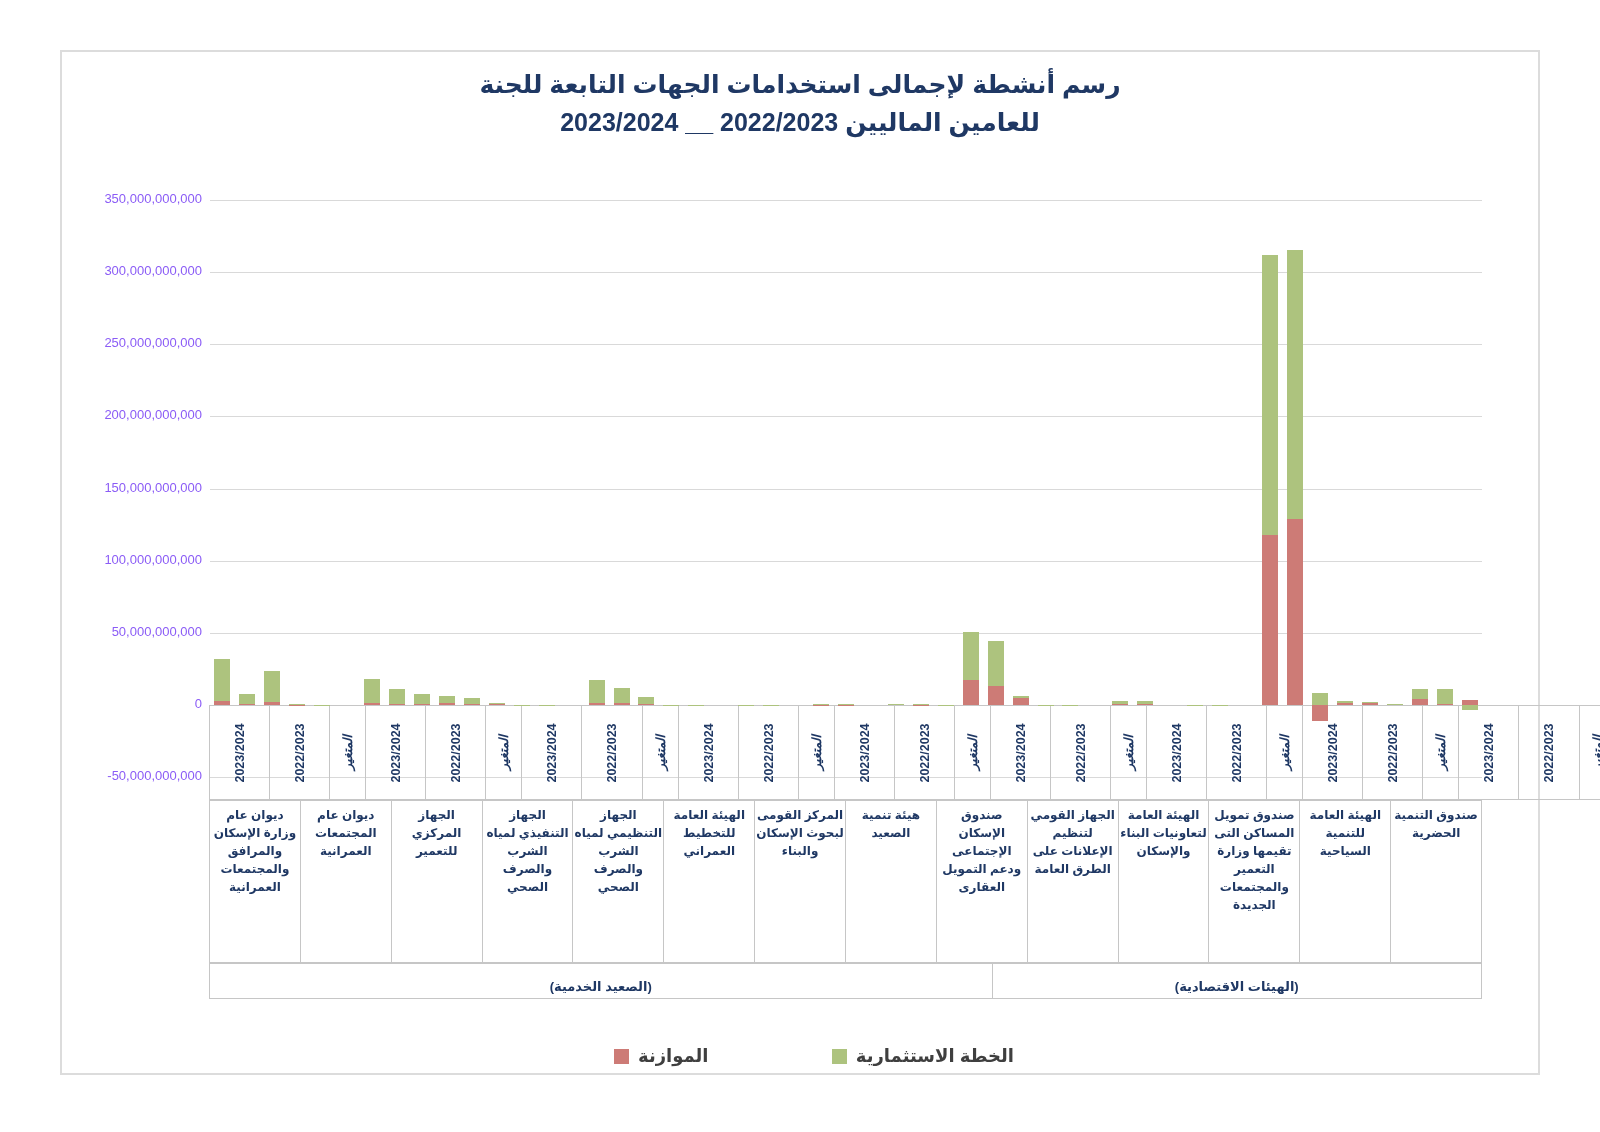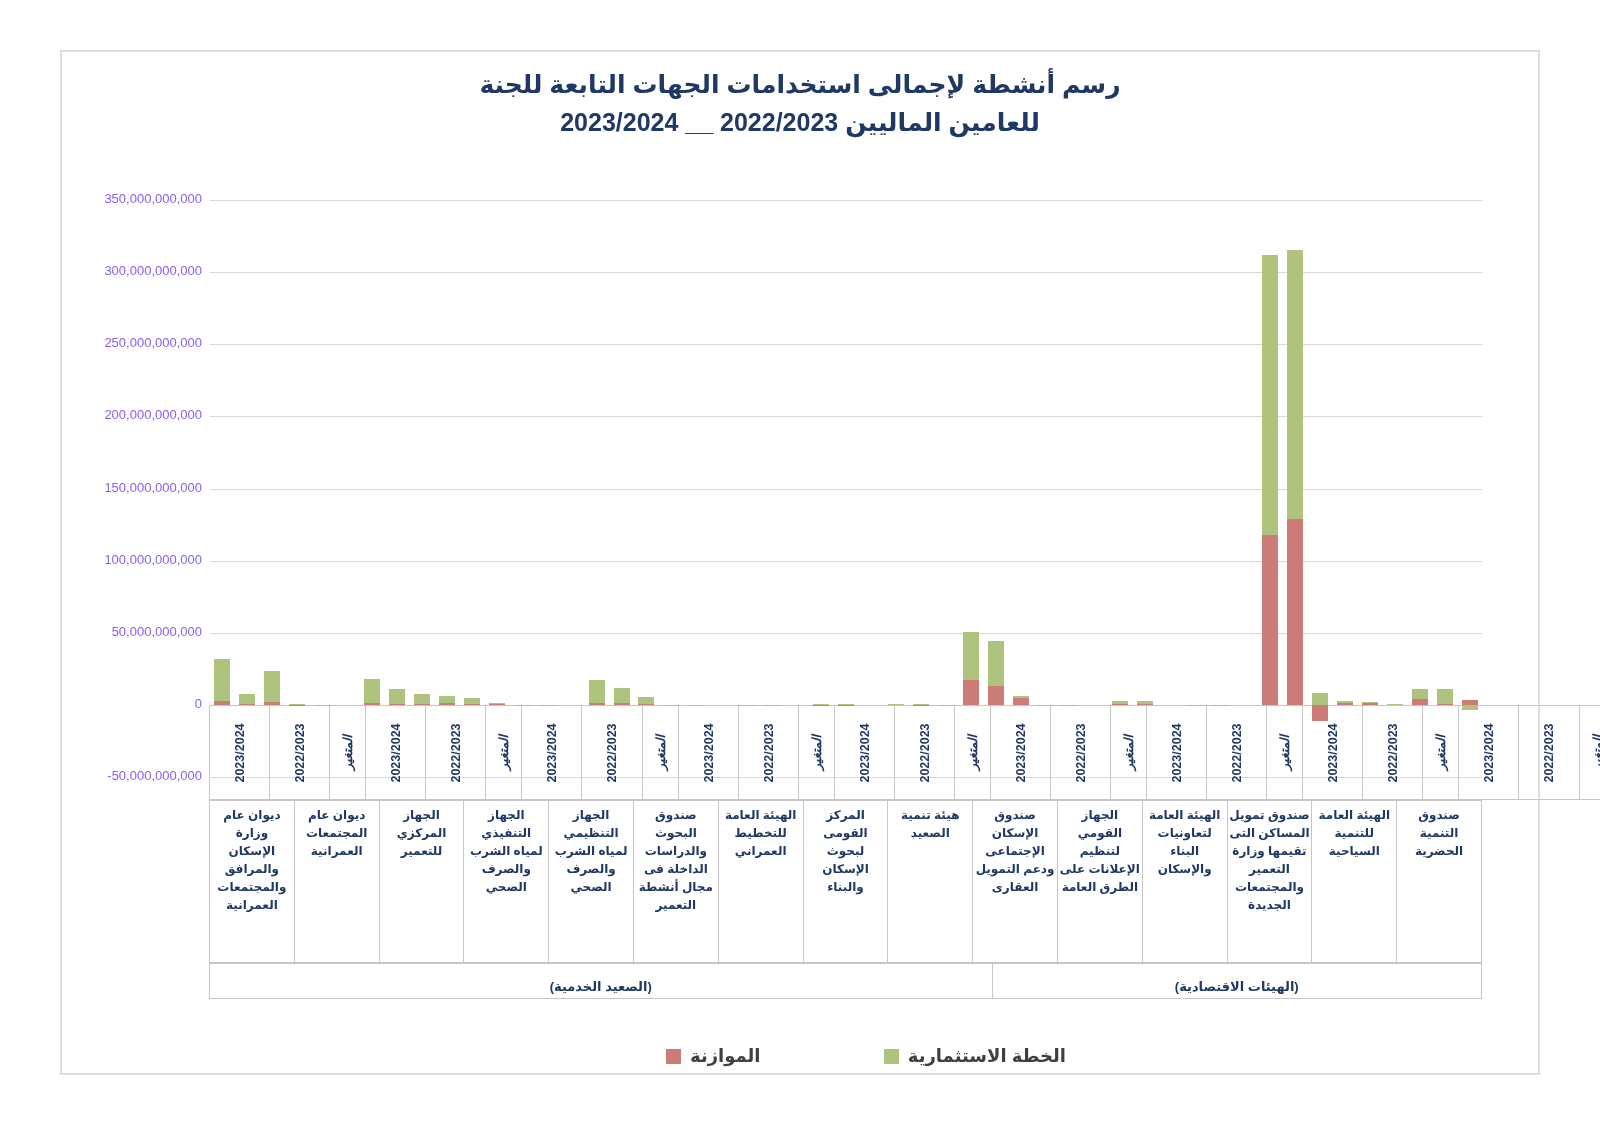--- a/index.html
+++ b/index.html
@@ -41,21 +41,21 @@
     font-size:12px;font-weight:bold;color:#1f3864;text-align:center;direction:rtl;
     line-height:1.5;padding:5px 1px 0 1px;overflow:hidden;
   }
   .supergroup-box{
     border:1px solid #c6c6c6;box-sizing:border-box;margin-left:-1px;
     display:flex;align-items:flex-end;justify-content:center;
     font-size:13px;font-weight:bold;color:#1f3864;direction:rtl;padding-bottom:4px;
   }
   #bars{position:absolute;left:0;top:0;width:100%;height:100%;z-index:2;}
   #legend{
-    position:absolute;top:993px;left:604px;width:400px;display:flex;
+    position:absolute;top:993px;left:552px;width:400px;display:flex;
     justify-content:space-between;align-items:flex-end;z-index:3;
   }
   .legend-item{display:flex;align-items:center;direction:ltr;}
   .legend-swatch{width:15px;height:15px;display:inline-block;margin-right:9px;}
   .legend-label{font-size:18px;font-weight:bold;color:#3f3f3f;direction:rtl;}
 </style>
 </head>
 <body>
 
 <div id="chart-box">
@@ -262,21 +262,20 @@
       <div class="tick-box">
         <span class="variant">المتغير</span>
       </div>
     </div>
   <div id="entity-row">
       <div class="entity-box" style="flex: 1 1 0px;">ديوان عام وزارة الإسكان والمرافق والمجتمعات العمرانية</div>
       <div class="entity-box" style="flex: 1 1 0px;">ديوان عام المجتمعات العمرانية</div>
       <div class="entity-box" style="flex: 1 1 0px;">الجهاز المركزي للتعمير</div>
       <div class="entity-box" style="flex: 1 1 0px;">الجهاز التنفيذي لمياه الشرب والصرف الصحي</div>
       <div class="entity-box" style="flex: 1 1 0px;">الجهاز التنظيمي لمياه الشرب والصرف الصحي</div>
-      <div class="entity-box" style="flex: 1 1 0px;">صندوق البحوث والدراسات الداخلة فى مجال أنشطة التعمير</div>
       <div class="entity-box" style="flex: 1 1 0px;">الهيئة العامة للتخطيط العمراني</div>
       <div class="entity-box" style="flex: 1 1 0px;">المركز القومى لبحوث الإسكان والبناء</div>
       <div class="entity-box" style="flex: 1 1 0px;">هيئة تنمية الصعيد</div>
       <div class="entity-box" style="flex: 1 1 0px;">صندوق الإسكان الإجتماعى ودعم التمويل العقارى</div>
       <div class="entity-box" style="flex: 1 1 0px;">الجهاز القومي لتنظيم الإعلانات على الطرق العامة</div>
       <div class="entity-box" style="flex: 1 1 0px;">الهيئة العامة لتعاونيات البناء والإسكان</div>
       <div class="entity-box" style="flex: 1 1 0px;">صندوق تمويل المساكن التى تقيمها وزارة التعمير والمجتمعات الجديدة</div>
       <div class="entity-box" style="flex: 1 1 0px;">الهيئة العامة للتنمية السياحية</div>
       <div class="entity-box" style="flex: 1 1 0px;">صندوق التنمية الحضرية</div>
     </div>

